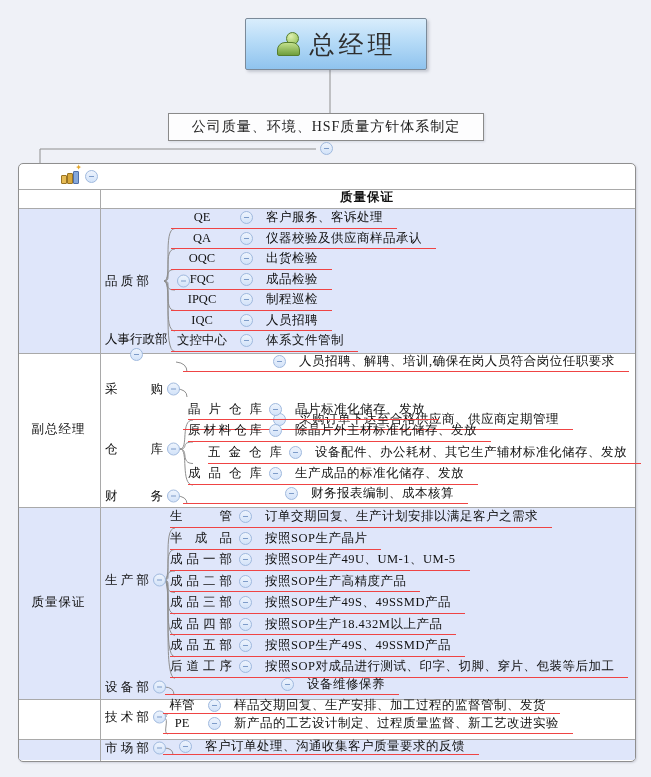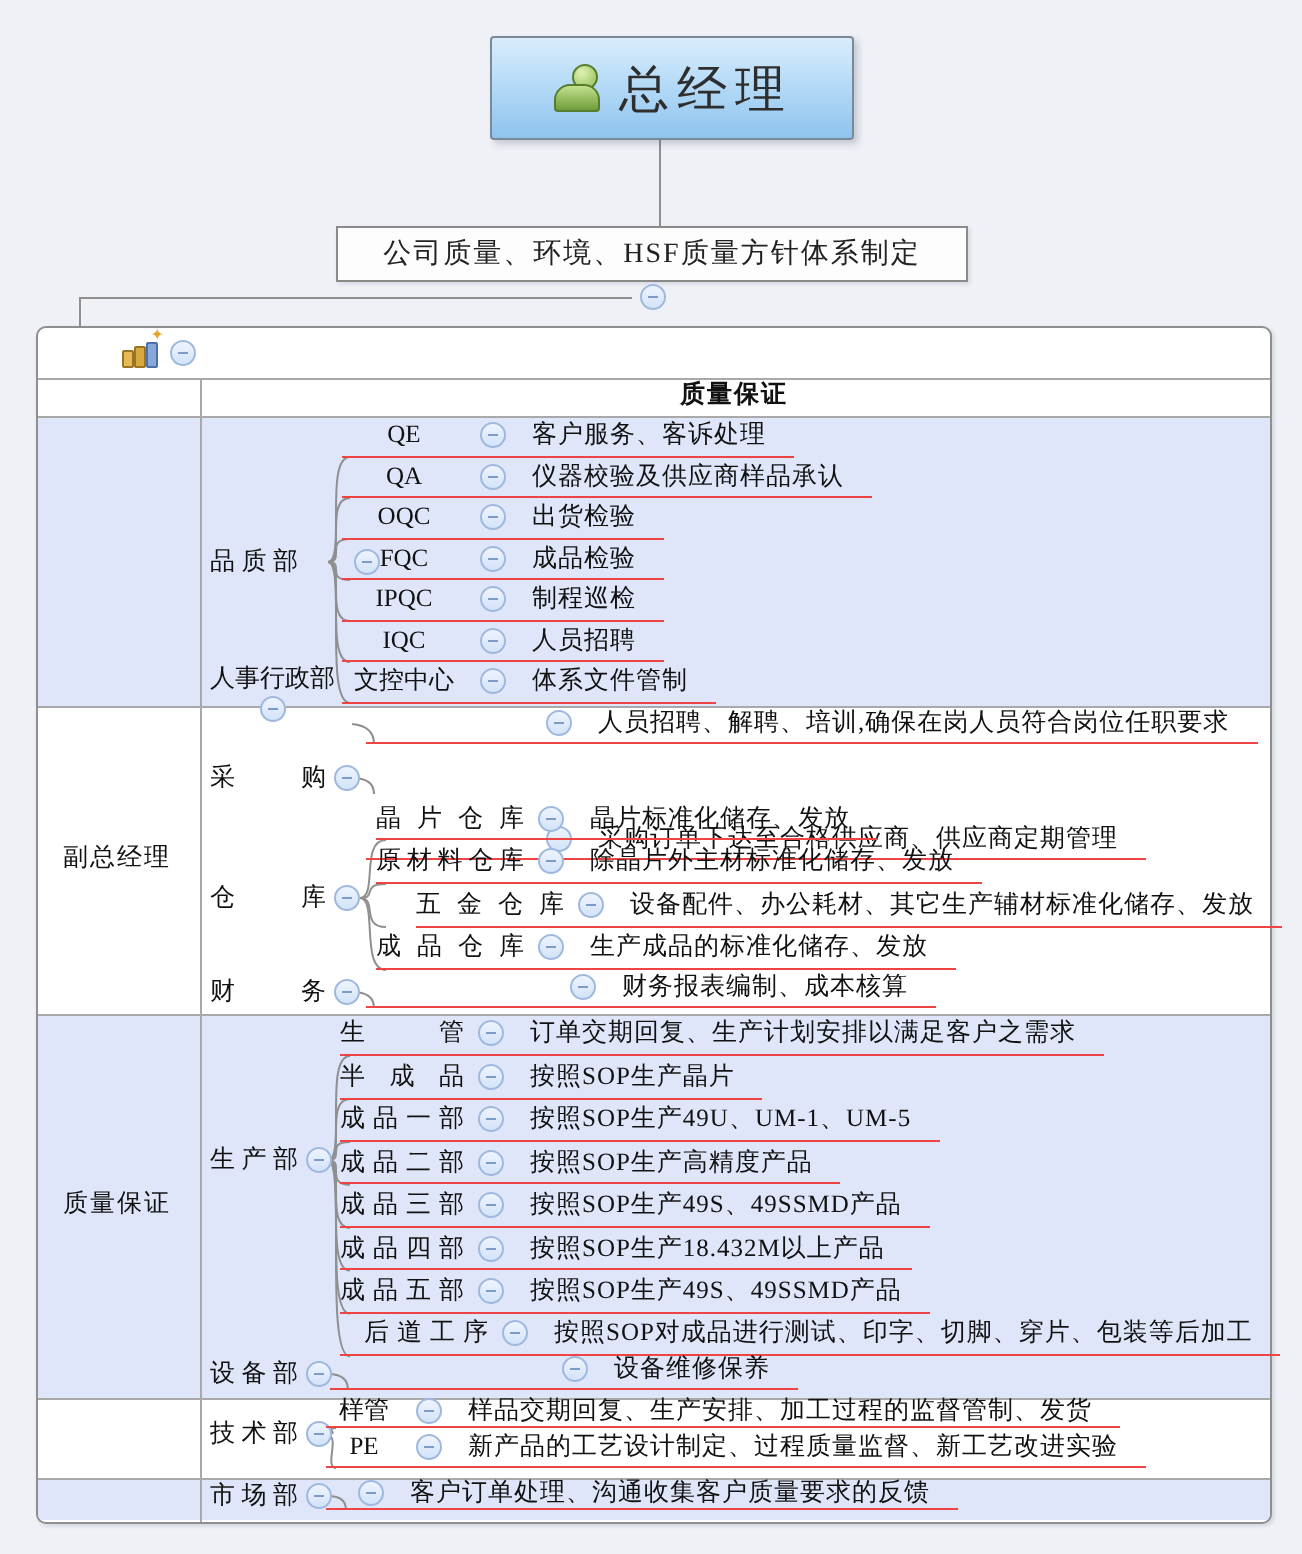--- a/index.html
+++ b/index.html
@@ -281,21 +281,21 @@
         <span class="slot just" style="width: 62px;">成品四部</span>
         <span class="minus"></span>
         <span class="desc">按照SOP生产18.432M以上产品</span>
       </div>
       <div class="crow" style="left: 170px; top: 635.3px; height: 21.5px;">
         <span class="slot just" style="width: 62px;">成品五部</span>
         <span class="minus"></span>
         <span class="desc">按照SOP生产49S、49SSMD产品</span>
       </div>
       <div class="crow" style="left: 170px; top: 656.8px; height: 21.4px;">
-        <span class="slot just" style="width: 62px; margin-left: 12px;">后道工序</span>
+        <span class="slot just" style="width: 62px;">后道工序</span>
         <span class="minus"></span>
         <span class="desc">按照SOP对成品进行测试、印字、切脚、穿片、包装等后加工</span>
       </div>
       <div class="crow" style="left: 165px; top: 675px; height: 20px;">
         <span class="sp" style="width: 116px;"></span>
         <span class="minus"></span>
         <span class="desc">设备维修保养</span>
       </div>
       <div class="crow" style="left: 163px; top: 698px; height: 16px;">
         <span class="slot cent" style="width: 38px;">样管</span>

